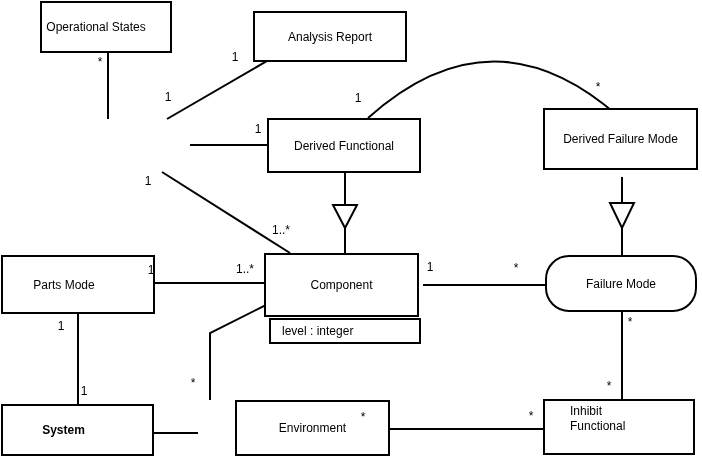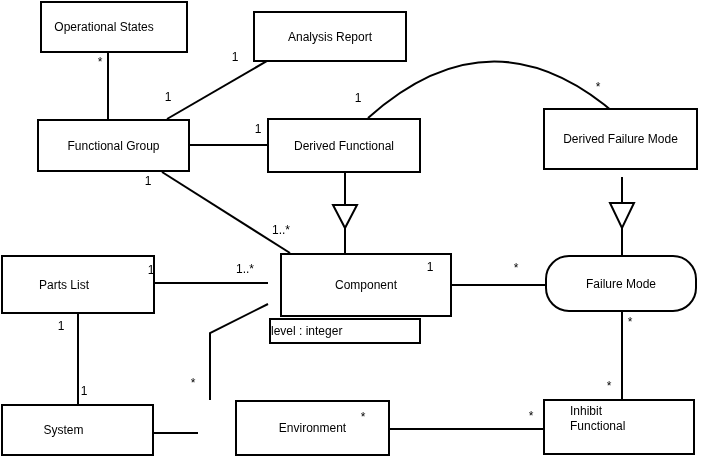--- a/index.html
+++ b/index.html
@@ -2,21 +2,21 @@
 <html><head>
 <meta charset="utf-8">
 <style>
   html,body{margin:0;padding:0;background:#fff;}
   .canvas{position:relative;width:702px;height:464px;background:#ffffff;overflow:hidden;
           font-family:"Liberation Sans", sans-serif;color:#000;}
   .edges-svg{position:absolute;left:0;top:0;}
   .box{position:absolute;box-sizing:border-box;background:#ffffff;border:2px solid #000000;
        display:flex;align-items:center;justify-content:center;text-align:center;
        font-size:12px;line-height:14px;}
-  .attr-box{justify-content:flex-start;text-align:center;}
+  .attr-box{justify-content:flex-start;text-align:center;padding-left:11px;}
   .two-line{flex-direction:column;align-items:flex-start;justify-content:flex-start;
             text-align:left;padding:3px 0 0 25px;line-height:15px;}
   .pad-r20{padding-right:20px;}
   .pad-r28{padding-right:28px;}
   .mult{position:absolute;transform:translate(-50%,-50%);font-size:12px;line-height:12px;
         background:transparent;white-space:nowrap;}
 </style>
 </head>
 <body>
 
@@ -40,57 +40,54 @@
       <line x1="345" y1="173" x2="345" y2="205"></line>
       <polygon points="333,205 357,205 345,228" fill="#ffffff"></polygon>
       <line x1="345" y1="228" x2="345" y2="253"></line>
 
       <line x1="622" y1="177" x2="622" y2="203"></line>
       <polygon points="610,203 634,203 622,228" fill="#ffffff"></polygon>
       <line x1="622" y1="228" x2="622" y2="255"></line>
     </g>
   </svg>
 
-  <div class="box pad-r20" style="left:40px;top:1px;width:148px;height:52px;">
+  <div class="box pad-r20" style="left:40px;top:1px;width:132px;height:52px;">
     <span>Operational States</span>
   </div>
 
   <div class="box" style="left:253px;top:11px;width:154px;height:51px;">
     <span>Analysis Report</span>
   </div>
 
-  <div class="box" style="left:37px;top:119px;width:153px;height:53px;">
-    <span>Functional Group</span>
-  </div>
 
   <div class="box" style="left:267px;top:118px;width:154px;height:55px;">
     <span>Derived Functional</span>
   </div>
 
   <div class="box" style="left:543px;top:108px;width:155px;height:62px;">
     <span>Derived Failure Mode</span>
   </div>
 
   <div class="box pad-r28" style="left:1px;top:255px;width:154px;height:59px;">
-    <span>Parts List</span>
+    <span>Parts Mode</span>
   </div>
 
-  <div class="box" style="left:280px;top:253px;width:172px;height:64px;">
+  <div class="box" style="left:264px;top:253px;width:155px;height:64px;">
     <span>Component</span>
   </div>
 
   <div class="box attr-box" style="left:269px;top:318px;width:152px;height:26px;">
     <span>level : integer</span>
   </div>
 
   <div class="box" style="left:545px;top:255px;width:152px;height:57px;border-radius:24px;">
     <span>Failure Mode</span>
   </div>
 
-  <div class="box pad-r28" style="left:1px;top:404px;width:153px;height:52px;">
+  <div class="box pad-r28" style="left:1px;top:404px;width:153px;height:52px;font-weight:bold;">
     <span>System</span>
   </div>
 
   <div class="box" style="left:198px;top:400px;width:155px;height:56px;margin-left:37px;">
     <span>Environment</span>
   </div>
 
   <div class="box two-line" style="left:543px;top:399px;width:152px;height:56px;">
     <span>Inhibit</span>
     <span>Functional</span>

